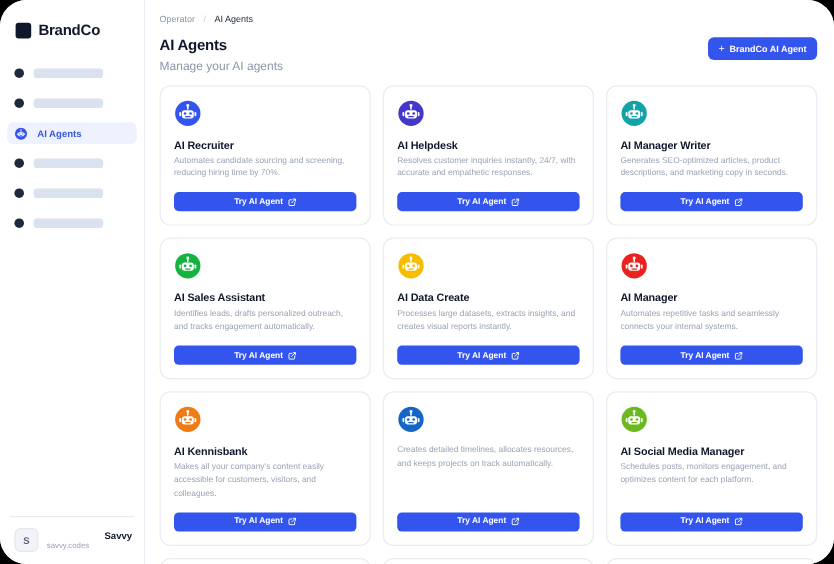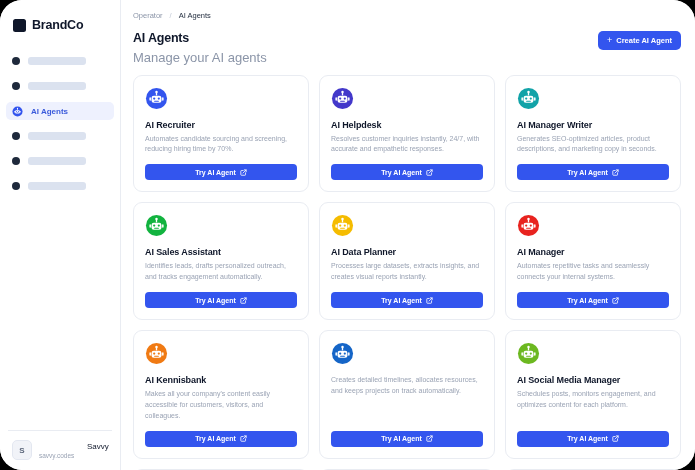--- a/index.html
+++ b/index.html
@@ -107,21 +107,21 @@
     border: 1px solid #e3e7f0;
     display: flex;
     align-items: center;
     justify-content: center;
     font-size: 8px;
     color: #5b667a;
     font-weight: 600;
     flex: 0 0 20px;
   }
   .profile-text { display: flex; flex-direction: column; gap: 1px; min-width: 0; }
-  .profile-name { font-size: 8px; font-weight: 400; color: #0f172a; padding-left: 48px; }
+  .profile-name { font-size: 8px; font-weight: 700; color: #0f172a; padding-left: 48px; }
   .profile-sub  { font-size: 6.5px; color: #9aa3b4; }
 
   
   #main {
     flex: 1 1 auto;
     background: #ffffff;
     padding: 11px 14px 0 12px;
     overflow: hidden;
     position: relative;
   }
@@ -144,21 +144,21 @@
     margin-bottom: 10px;
   }
   .page-title {
     font-size: 12.5px;
     font-weight: 700;
     color: #0f172a;
     letter-spacing: -0.2px;
     line-height: 1.25;
   }
   .page-sub {
-    font-size: 13px;
+    font-size: 10px;
     color: #8b95a8;
     margin-top: 3px;
   }
   .create-btn {
     background: #3355ee;
     color: #fff;
     font-size: 7.5px;
     font-weight: 600;
     border: none;
     border-radius: 5px;
@@ -294,21 +294,21 @@
       <span class="crumb-current">AI Agents</span>
     </div>
 
     <div class="head-row">
       <div>
         <div class="page-title">AI Agents</div>
         <div class="page-sub">Manage your AI agents</div>
       </div>
       <button class="create-btn">
         <span class="plus">+</span>
-        <span>Create AI Agent</span>
+        <span>BrandCo AI Agent</span>
       </button>
     </div>
 
     <div class="grid" id="grid">
         <div class="card">
           <div class="card-icon">
             <svg width="23" height="23" viewBox="0 0 24 24">
               <circle cx="12" cy="12" r="11" fill="#3355ee"></circle>
               <rect x="6.8" y="9.2" width="10.4" height="7.2" rx="2.4" fill="#ffffff"></rect>
               <rect x="11.3" y="5.6" width="1.4" height="3.2" rx="0.7" fill="#ffffff"></rect>
@@ -421,21 +421,21 @@
               <rect x="6.8" y="9.2" width="10.4" height="7.2" rx="2.4" fill="#ffffff"></rect>
               <rect x="11.3" y="5.6" width="1.4" height="3.2" rx="0.7" fill="#ffffff"></rect>
               <circle cx="12" cy="5.2" r="1.3" fill="#ffffff"></circle>
               <rect x="4.6" y="10.8" width="1.6" height="3.6" rx="0.8" fill="#ffffff"></rect>
               <rect x="17.8" y="10.8" width="1.6" height="3.6" rx="0.8" fill="#ffffff"></rect>
               <circle cx="9.6" cy="12.1" r="1.15" fill="#f5bc00"></circle>
               <circle cx="14.4" cy="12.1" r="1.15" fill="#f5bc00"></circle>
               <rect x="9.5" y="14.3" width="5" height="1.1" rx="0.55" fill="#f5bc00"></rect>
             </svg>
           </div>
-          <div class="card-title">AI Data Planner</div>
+          <div class="card-title">AI Data Create</div>
           <div class="card-desc">Processes large datasets, extracts insights, and creates visual reports instantly.</div>
           <button class="try-btn">
             <span>Try AI Agent</span>
             <span>
               <svg width="7" height="7" viewBox="0 0 12 12" fill="none" stroke="#ffffff" stroke-width="1.4" stroke-linecap="round" stroke-linejoin="round">
                 <path d="M9.5 6.6v3.1a1 1 0 0 1-1 1H2.4a1 1 0 0 1-1-1V3.6a1 1 0 0 1 1-1h3"></path>
                 <path d="M7.4 1.5h3.2v3.2"></path>
                 <path d="M5.2 6.9 10.5 1.6"></path>
               </svg>
             </span>

